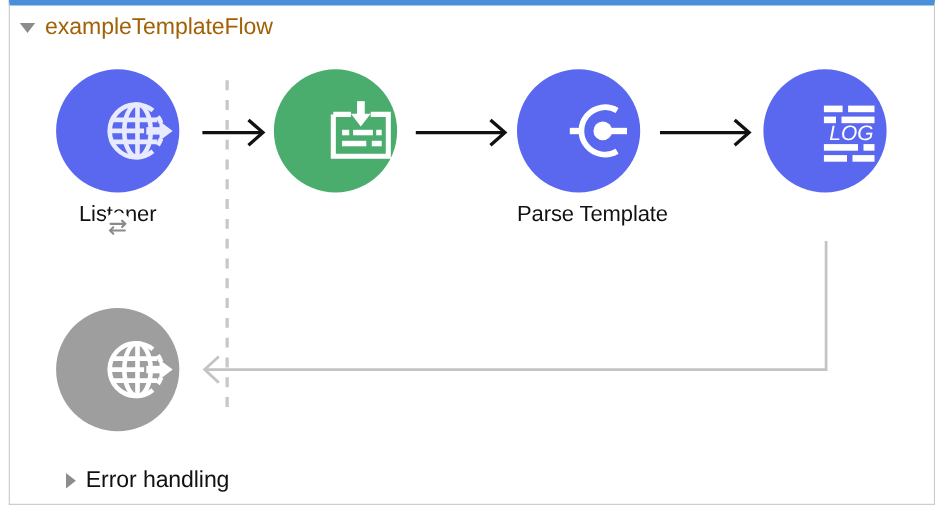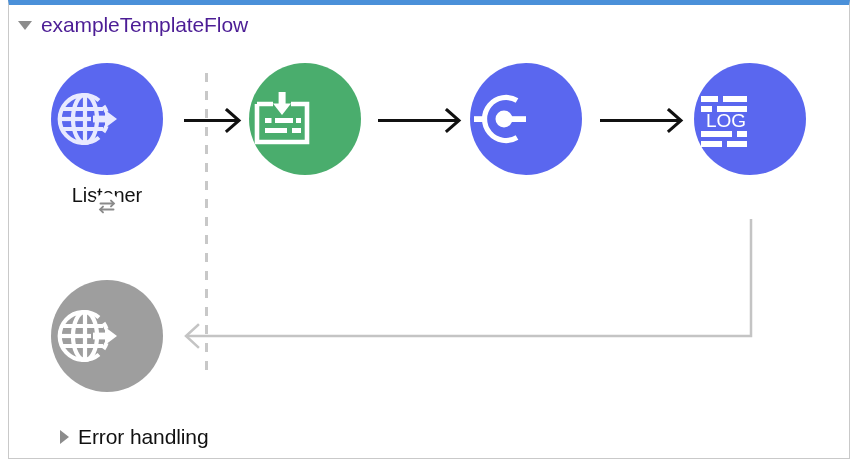--- a/index.html
+++ b/index.html
@@ -49,21 +49,21 @@
   }
   .tri-right {
     width: 0; height: 0;
     border-top: 7px solid transparent;
     border-bottom: 7px solid transparent;
     border-left: 9px solid #8c8c8c;
     display: block;
   }
   #flow-title {
     font-size: 21px;
-    color: #4c1d95;
+    color: #a16207;
     white-space: nowrap;
     letter-spacing: -0.1px;
   }
 
   
   #error-header {
     position: absolute;
     left: 18px;
     top: 424px;
     height: 26px;
@@ -93,22 +93,23 @@
     width: 112px;
     text-align: center;
   }
   .node-circle {
     width: 112px;
     height: 112px;
     border-radius: 50%;
     position: relative;
     display: flex;
     align-items: center;
-    justify-content: flex-start;
+    justify-content: flex-end;
     box-sizing: border-box;
+    font-style: italic;
   }
   .node-label {
     margin-top: 9px;
     font-size: 20px;
     color: #111111;
     white-space: nowrap;
     letter-spacing: -0.1px;
   }
   .node-badge {
     position: absolute;
@@ -226,20 +227,21 @@
     <svg width="68" height="68" viewBox="0 0 68 68">
 
       <path d="M47 15.5 A21.5 21.5 0 1 0 47 52.5" fill="none" stroke="#ffffff" stroke-width="5.2" stroke-linecap="butt"></path>
 
       <circle cx="34" cy="34" r="8.5" fill="#ffffff"></circle>
 
       <rect x="4" y="31.2" width="10" height="5.8" fill="#ffffff"></rect>
       <rect x="34" y="31.2" width="22" height="5.8" fill="#ffffff"></rect>
     </svg>
   </div>
+  <div class="node-label">Parse Template</div>
 </div>
 
 <div class="node" style="left:694px; top:63px;">
   <div class="node-circle" style="background:#5a67ef;">
     <svg width="64" height="64" viewBox="0 0 64 64">
       <g fill="#ffffff">
 
         <rect x="7" y="9" width="17" height="6"></rect>
         <rect x="29" y="9" width="24" height="6"></rect>
         <rect x="7" y="19" width="11" height="6"></rect>

